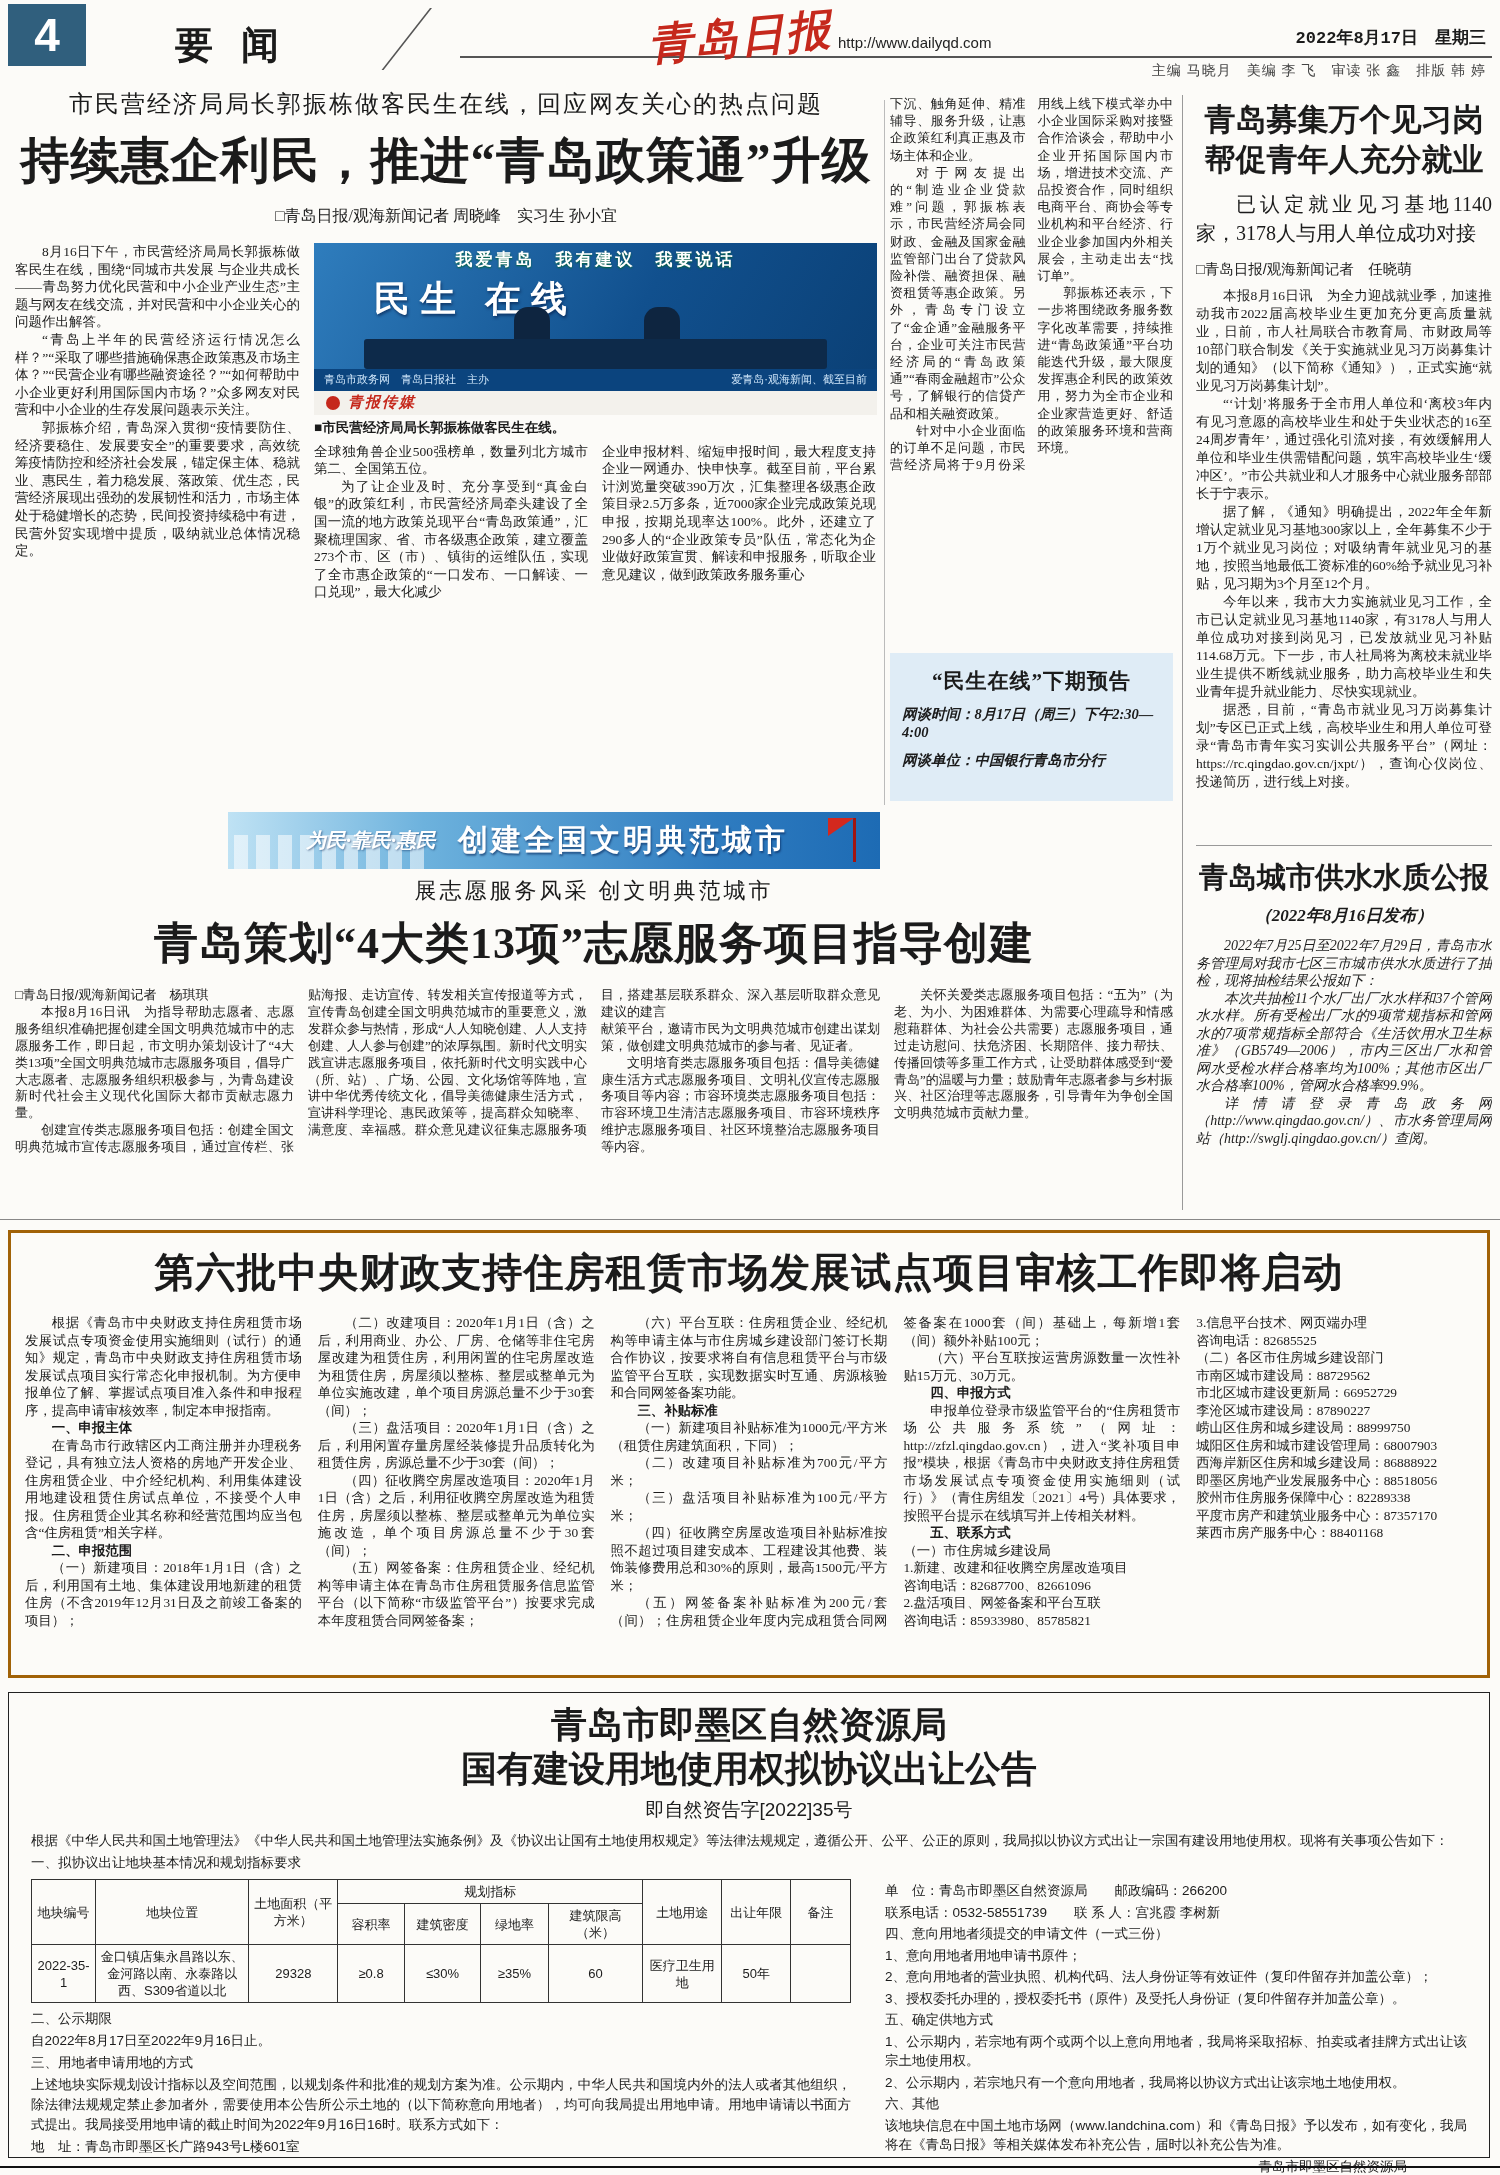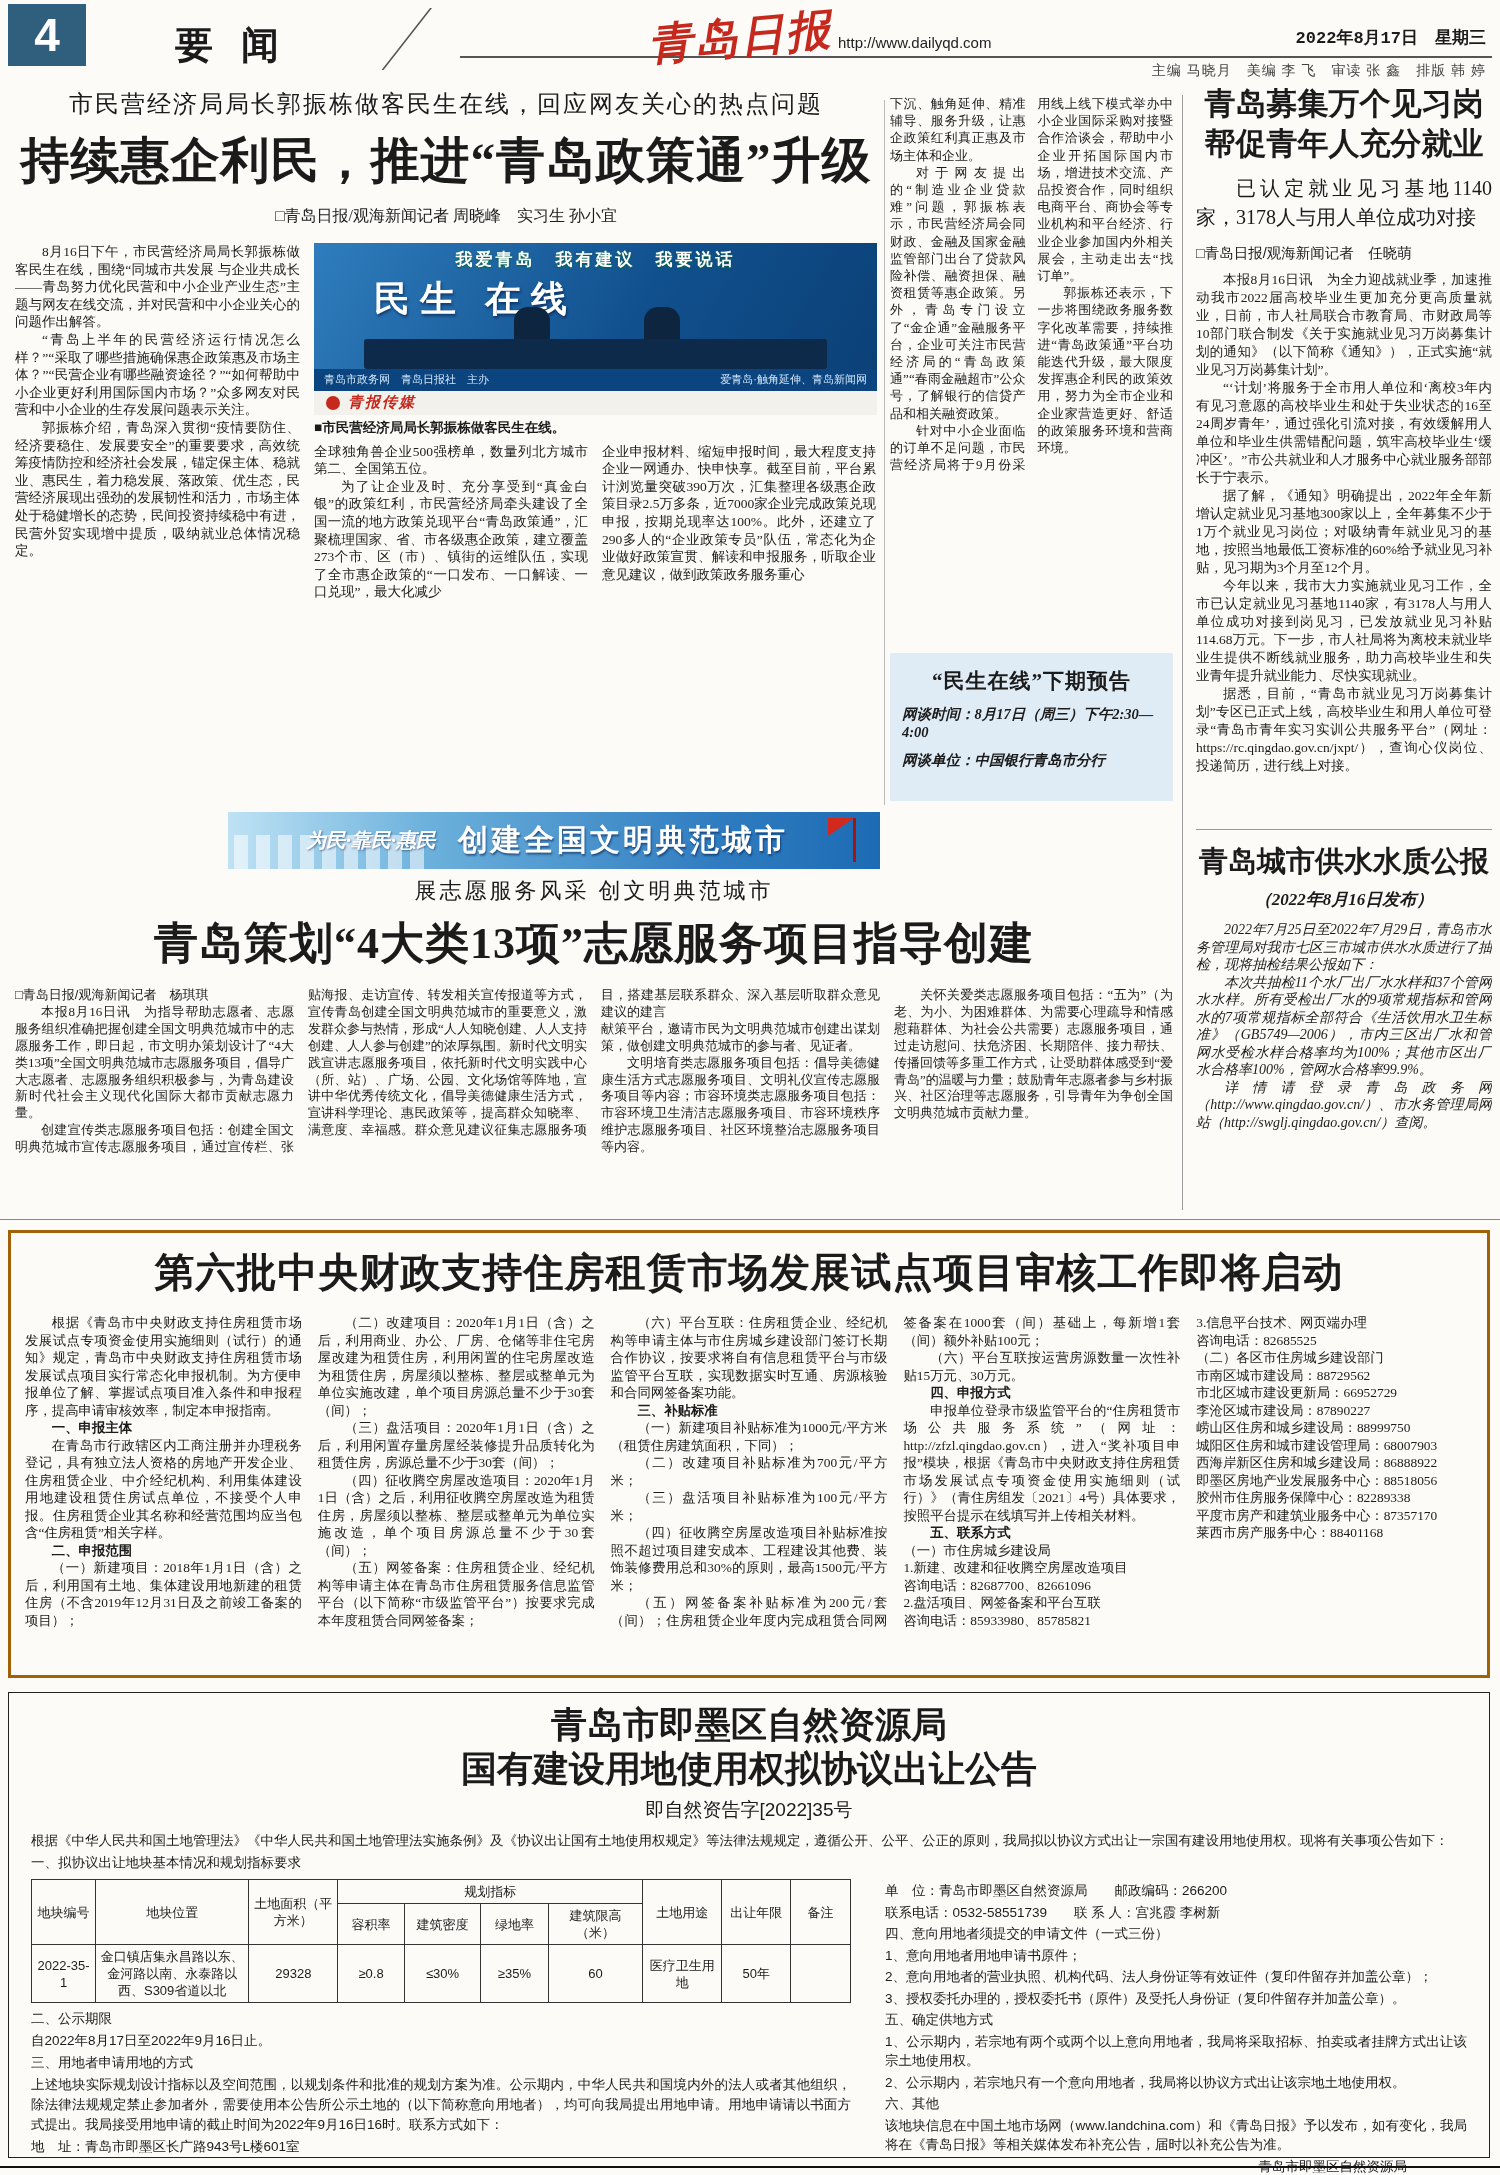--- a/index.html
+++ b/index.html
@@ -69,21 +69,21 @@
             text-shadow:1px 2px 2px rgba(0,30,80,.55);white-space:nowrap;}
   .bn-flag{position:absolute;right:26px;top:6px;width:0;height:0;border-left:26px solid #d3281e;border-bottom:18px solid transparent;}
   .bn-pole{position:absolute;right:24px;top:6px;width:3px;height:44px;background:#a21510;}
   
   .vol{position:absolute;left:15px;top:876px;width:1158px;height:338px;}
   .kicker2{text-align:center;font-size:22px;letter-spacing:3px;font-family:"Liberation Sans",sans-serif;}
   .headline2{text-align:center;font-size:44px;font-weight:900;margin-top:8px;letter-spacing:1px;}
   .volbody{column-count:4;column-gap:14px;margin-top:14px;height:238px;overflow:hidden;
            font-size:13px;line-height:16.9px;}
   
-  .fr{position:absolute;left:1196px;top:84px;width:296px;height:1115px;}
+  .fr{position:absolute;left:1196px;top:100px;width:296px;height:1115px;}
   .jobs-t{text-align:center;font-size:31px;font-weight:900;line-height:40px;}
   .jobs-sub{font-size:20px;line-height:29px;margin-top:10px;text-indent:2em;text-align:justify;}
   .jobs-by{font-size:14.5px;margin-top:12px;font-family:"Liberation Sans",sans-serif;}
   .jobs-body{margin-top:8px;height:548px;overflow:hidden;font-size:13.5px;line-height:18px;}
   .fr-div{border-top:1px solid #999;margin:10px 0 12px 0;}
   .water-t{text-align:center;font-size:29px;font-weight:900;}
   .water-sub{text-align:center;font-size:17px;font-weight:bold;font-style:italic;margin-top:6px;}
   .water-body{margin-top:10px;font-size:14px;line-height:17.5px;font-style:italic;overflow:hidden;height:250px;}
   
   .hline2{position:absolute;left:0;top:1219px;width:100%;border-top:1px solid #888;}
@@ -134,21 +134,21 @@
         </div>
       <div class="midwrap">
         <div class="photo">
           <div class="ph-slogan">我爱青岛　我有建议　我要说话</div>
           <div class="ph-title">民生 在线</div>
           <div class="ph-person ph-p1"></div>
           <div class="ph-person ph-p2"></div>
           <div class="ph-desk"></div>
           <div class="ph-strip">
             <span>青岛市政务网　青岛日报社　主办</span>
-            <span>爱青岛·触角延伸、青岛新闻网</span>
+            <span>爱青岛·观海新闻、截至目前</span>
           </div>
           <div class="ph-brandbar">
             <span class="ph-seal"></span>
             <span class="ph-brand">青报传媒</span>
           </div>
         </div>
         <div class="caption1">■市民营经济局局长郭振栋做客民生在线。</div>
         <div class="midcols">
           <div>
               <p class="tx tx-line">全球独角兽企业500强榜单，数量列北方城市第二、全国第五位。</p>

